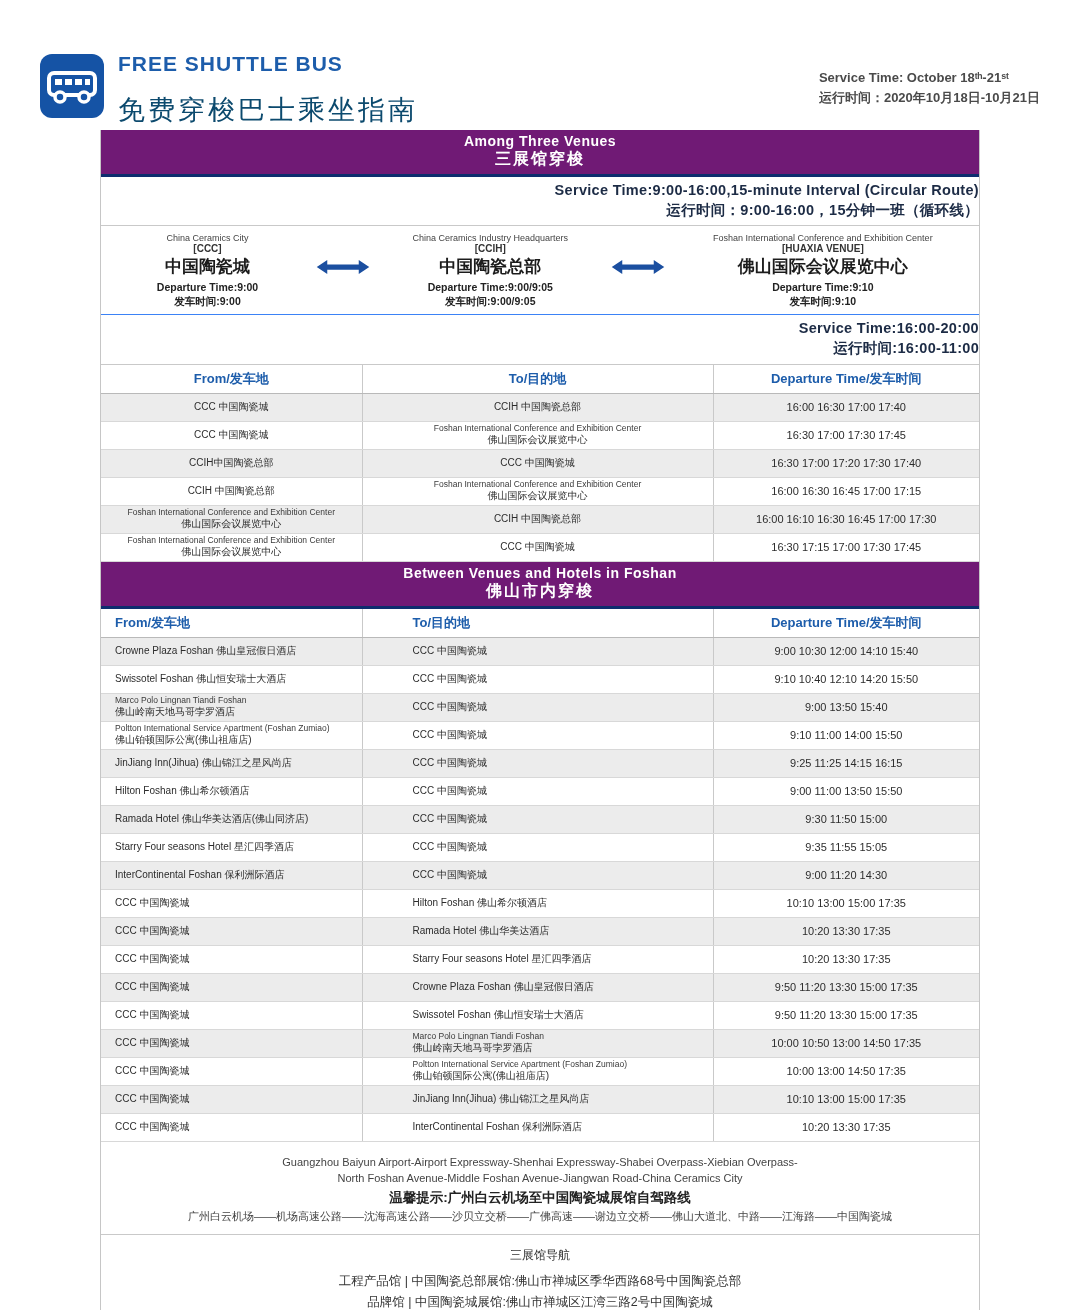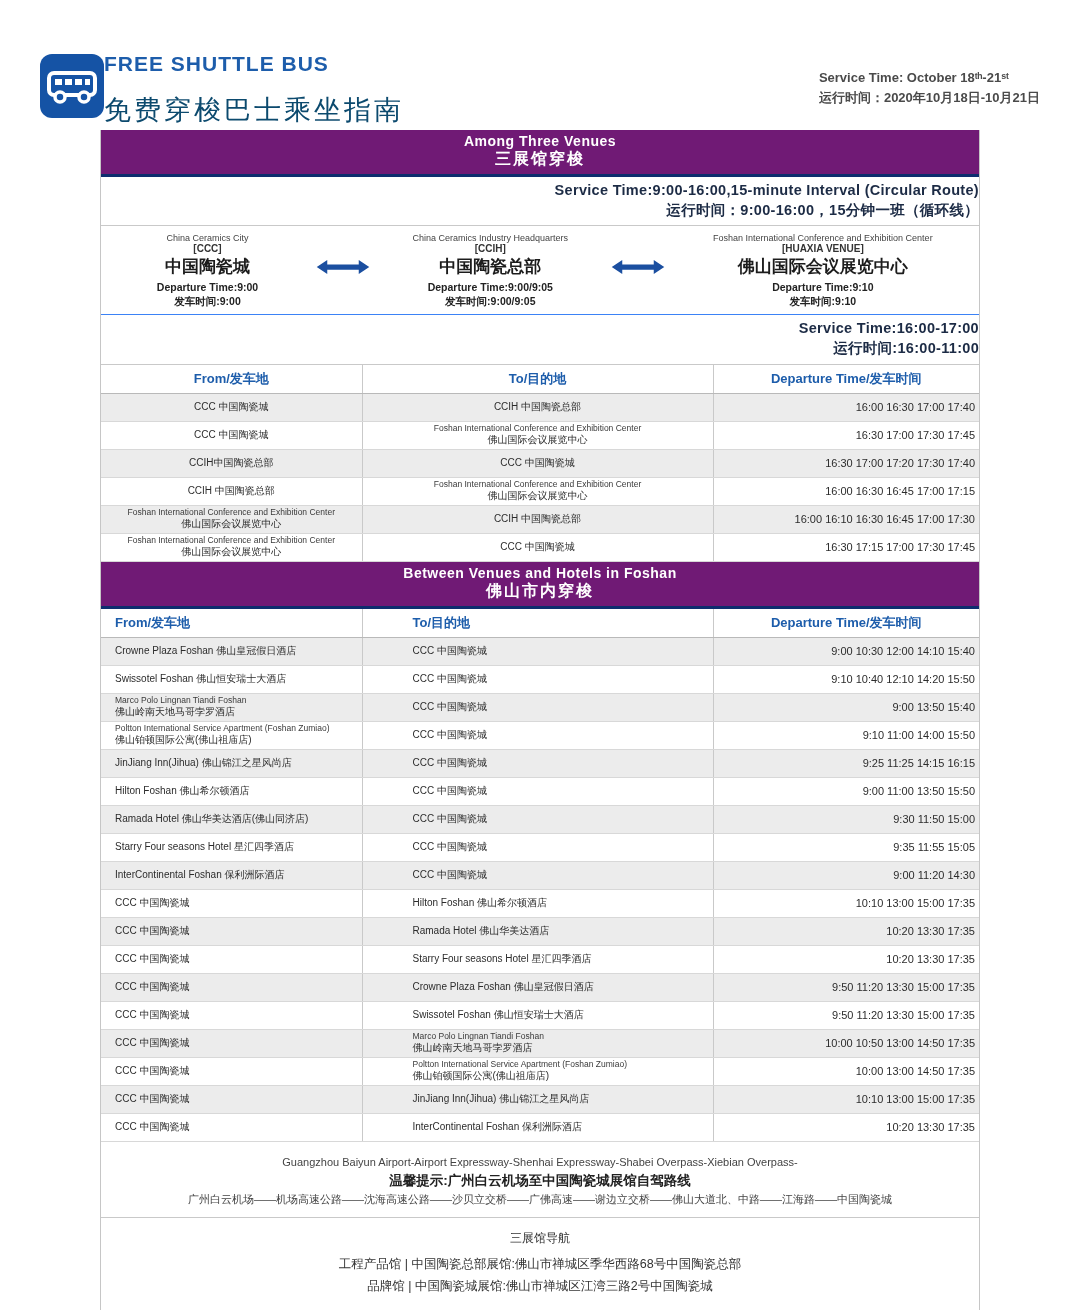--- a/index.html
+++ b/index.html
@@ -2,21 +2,21 @@
 <html><head>
 <meta charset="utf-8">
 <style>
   html,body{margin:0;padding:0;background:#fff;}
   body{font-family:"Liberation Sans","DejaVu Sans",sans-serif;color:#333;}
   .page{position:relative;width:1080px;height:1310px;background:#fff;overflow:hidden;}
 
   
   .hdr{position:relative;height:72px;margin:52px 40px 6px 40px;}
   .logo{position:absolute;left:0;top:2px;width:64px;height:64px;}
-  .hdr-titles{position:absolute;left:64px;top:0;}
+  .hdr-titles{position:absolute;left:78px;top:0;}
   .t-en{font-size:21px;font-weight:bold;color:#1d5dab;letter-spacing:1px;}
   .t-zh{font-size:27px;color:#0c4a6e;letter-spacing:3px;margin-top:16px;}
   .hdr-right{position:absolute;right:0;top:16px;font-size:13px;font-weight:bold;color:#4a4a4a;line-height:1.55;text-align:left;}
 
   
   .sheet{width:878px;margin:0 auto;border:1px solid #c6c6c6;border-top:none;}
   .band{background:#701a75;color:#fff;text-align:center;padding:3px 0 4px 0;border-bottom:3px solid #0d2d6e;}
   .band-en{font-size:14px;font-weight:bold;letter-spacing:.5px;}
   .band-zh{font-size:16px;font-weight:bold;letter-spacing:2px;}
   .svc{text-align:center;color:#1c2b45;font-weight:bold;padding:4px 0 5px 0;border-bottom:1px solid #c9c9c9;}
@@ -40,21 +40,21 @@
   .tbl col.c1{width:261px;} .tbl col.c2{width:351px;} .tbl col.c3{width:266px;}
   .tbl th{font-size:13px;font-weight:bold;color:#1d5dab;height:26px;border-bottom:1px solid #b9b9b9;background:#fff;margin-top:40px;}
   .tbl th,.tbl td{border-right:1px solid #c9c9c9;}
   .tbl th:last-child,.tbl td:last-child{border-right:none;}
   .tbl td{height:25px;border-bottom:1px solid #d8d8d8;color:#2c2c2c;padding:1px 4px;}
   .tbl tr.shade td{background:#ececec;}
   .tbl td div{font-size:10px;line-height:1.2;}
   .tbl td.multi div{line-height:1.15;}
   .tbl td.multi div.en{font-size:8.5px;color:#3a3a3a;}
   .tbl td.multi div.zh{font-size:10px;}
-  .tbl td.time{text-align:right;font-size:11px;}
+  .tbl td.time{text-align:center;font-size:11px;}
   .tbl1 th,.tbl1 td{text-align:center;}
   .tbl2 th.h-from,.tbl2 td.td-from{text-align:left;padding-left:14px;}
   .tbl2 th.h-to,.tbl2 td.td-to{text-align:left;padding-left:50px;}
   .tbl2 th.h-time{text-align:center;}
 
   
   .box{text-align:center;border-bottom:1px solid #c9c9c9;}
   .box:last-child{border-bottom:none;}
   .route{padding:12px 0 10px 0;}
   .route .r1{font-size:11px;color:#444;line-height:1.5;}
@@ -132,21 +132,21 @@
       <div class="venue v3">
         <div class="v-en">Foshan International Conference and Exhibition Center</div>
         <div class="v-code">[HUAXIA VENUE]</div>
         <div class="v-zh">佛山国际会议展览中心</div>
         <div class="v-dep">Departure Time:9:10</div>
         <div class="v-dep">发车时间:9:10</div>
       </div>
     </div>
 
     <div class="svc svc2">
-      <div>Service Time:16:00-17:00</div>
+      <div>Service Time:16:00-20:00</div>
       <div>运行时间:16:00-11:00</div>
     </div>
 
     <table class="tbl tbl1">
       <colgroup>
           <col class="c1">
           <col class="c2">
           <col class="c3">
         </colgroup>
       <thead>
@@ -401,20 +401,21 @@
             <td class="td-to">
               <div class="zh">InterContinental Foshan 保利洲际酒店</div>
             </td>
             <td class="time">10:20 13:30 17:35</td>
           </tr>
         </tbody>
     </table>
 
     <div class="box route">
       <div class="r1">Guangzhou Baiyun Airport-Airport Expressway-Shenhai Expressway-Shabei Overpass-Xiebian Overpass-</div>
+      <div class="r1">North Foshan Avenue-Middle Foshan Avenue-Jiangwan Road-China Ceramics City</div>
       <div class="r-title">温馨提示:广州白云机场至中国陶瓷城展馆自驾路线</div>
       <div class="r2">广州白云机场——机场高速公路——沈海高速公路——沙贝立交桥——广佛高速——谢边立交桥——佛山大道北、中路——江海路——中国陶瓷城</div>
     </div>
 
     <div class="box navbox">
       <div class="n-title">三展馆导航</div>
       <div class="n-line">工程产品馆 | 中国陶瓷总部展馆:佛山市禅城区季华西路68号中国陶瓷总部</div>
       <div class="n-line">品牌馆 | 中国陶瓷城展馆:佛山市禅城区江湾三路2号中国陶瓷城</div>
 
     </div>

